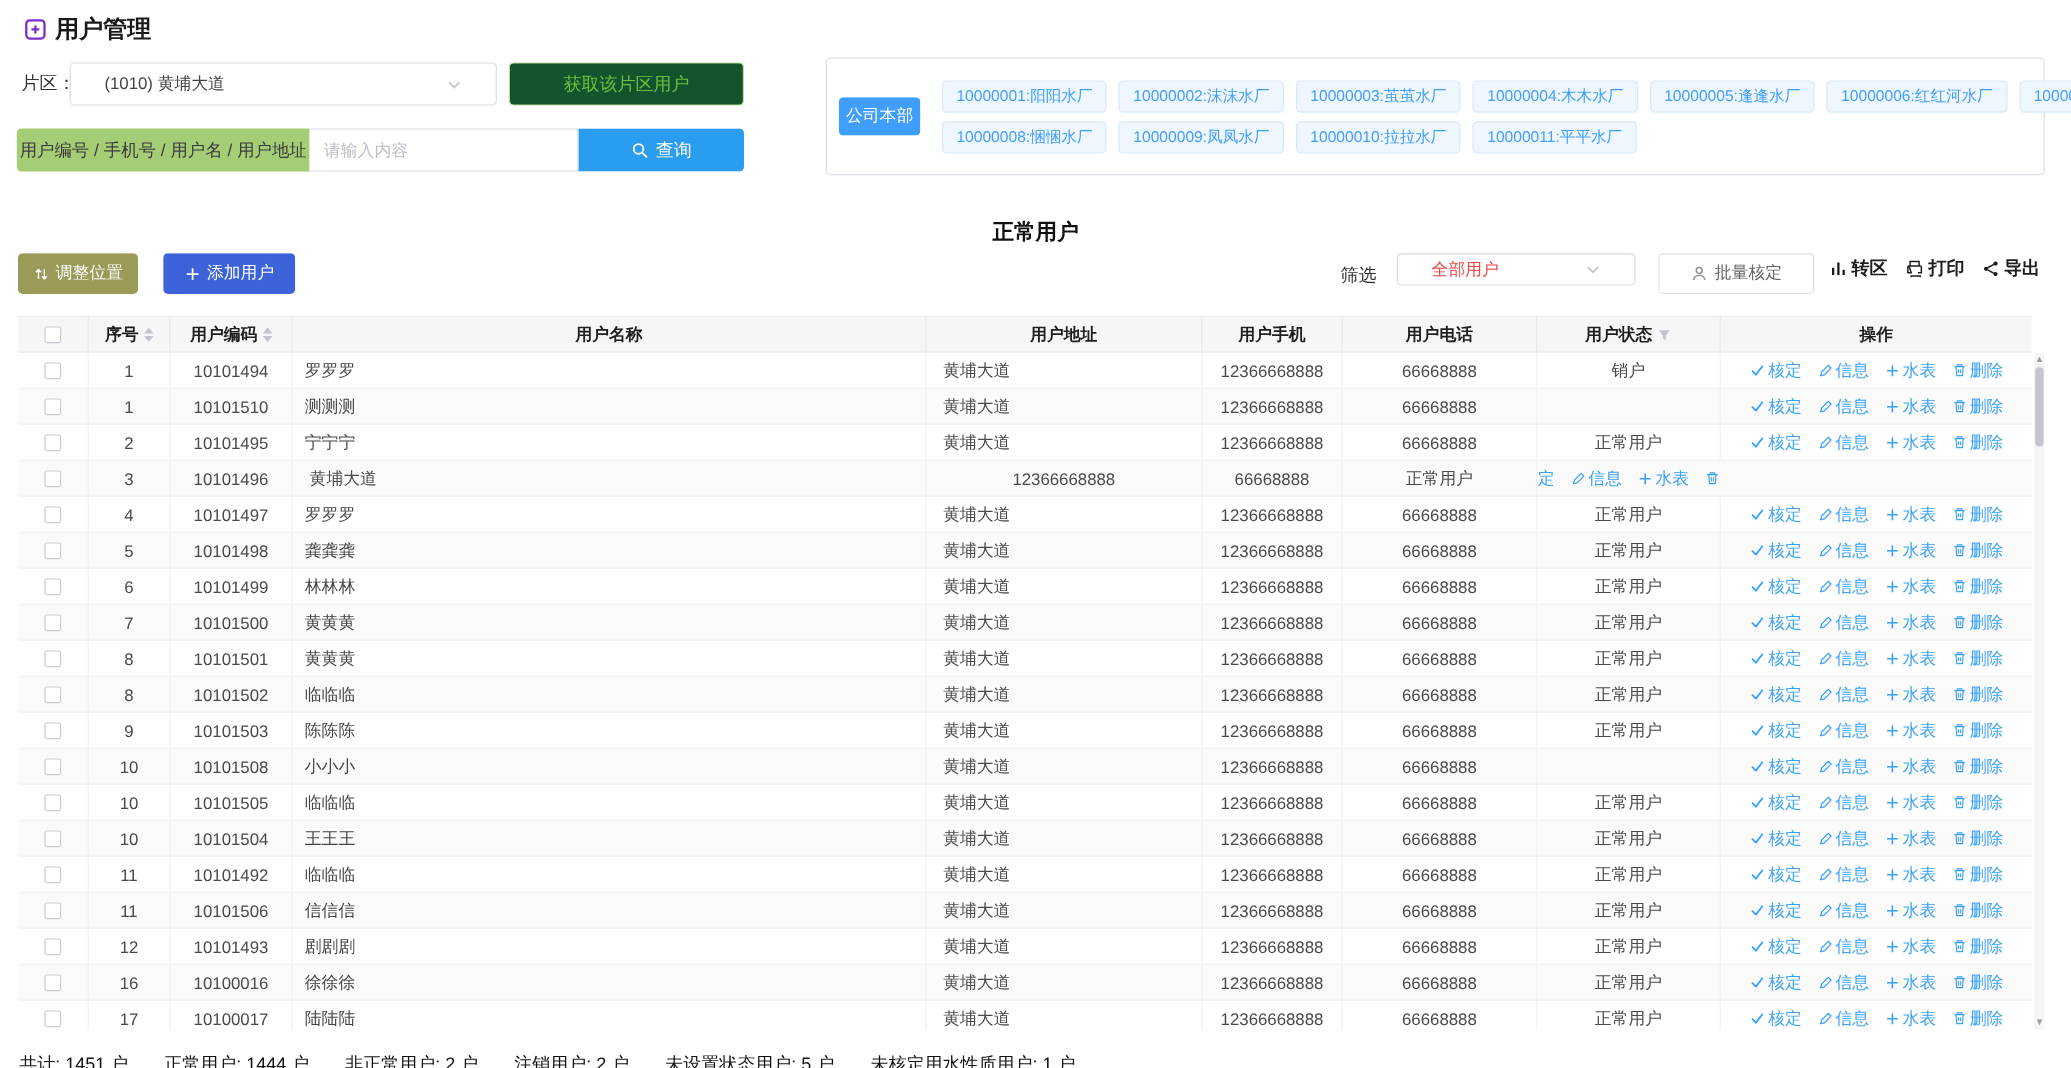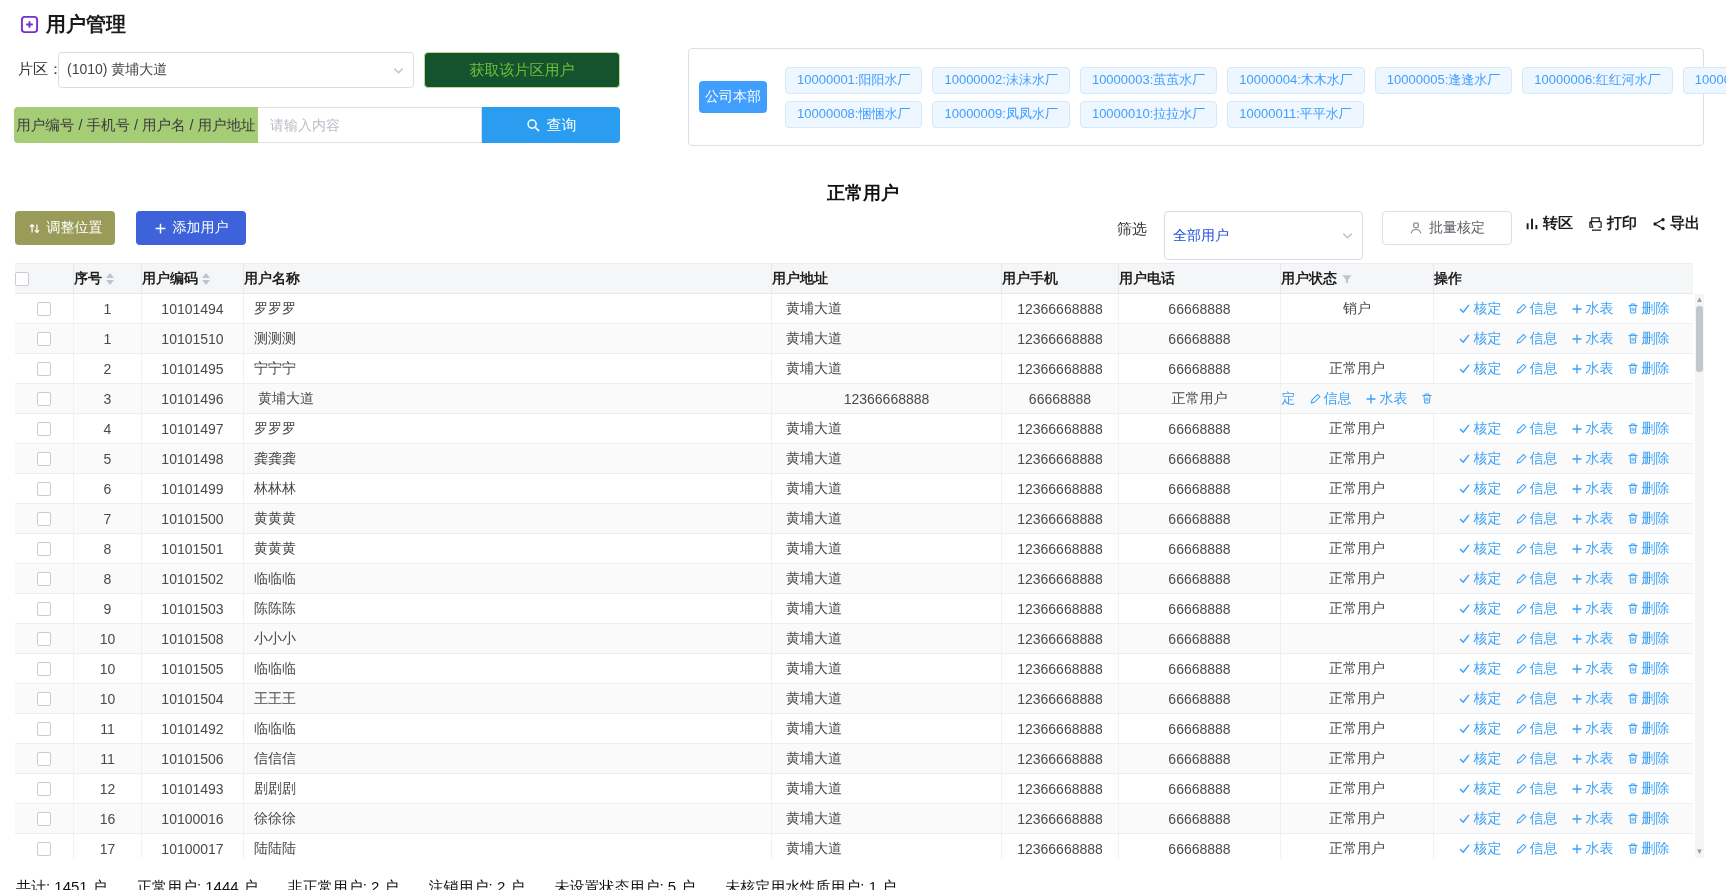--- a/index.html
+++ b/index.html
@@ -6,21 +6,21 @@
   html,body { width:1726px; height:890px; background:#fff; overflow:hidden;
     font-family:"Liberation Sans","DejaVu Sans",sans-serif; color:#333; }
 
   
   .title-row { position:absolute; left:20px; top:11px; display:flex; align-items:center; gap:7px; }
   .page-title { font-size:20px; font-weight:bold; color:#1a1a1a; }
 
   
   .area-label { position:absolute; left:18px; top:60px; font-size:15px; color:#333; }
   .combo { position:absolute; background:#fff; border:1px solid #d9dce3; border-radius:4px;
-    display:flex; align-items:center; justify-content:space-between; padding:0 8px;
+    display:flex; align-items:center; justify-content:space-between; padding:0 28px;
     font-size:14px; color:#444; cursor:pointer; }
   .combo-area { left:58px; top:52px; width:356px; height:36px; }
   .btn { display:flex; align-items:center; justify-content:center; gap:6px;
     border-radius:4px; font-size:14px; cursor:pointer; border:1px solid transparent; }
   .btn-fetch { position:absolute; left:424px; top:52px; width:196px; height:36px;
     background:#14532d; border-color:#b8dd90; color:#6fbf3d; font-size:15px; }
   .search-label { position:absolute; left:14px; top:107px; width:244px; height:36px;
     background:#a5cd76; border-radius:4px 0 0 4px; display:flex; align-items:center;
     justify-content:center; font-size:14.5px; color:#3c3c3c; }
   .search-input { position:absolute; left:258px; top:107px; width:224px; height:36px;
@@ -43,33 +43,33 @@
   
   .section-title { position:absolute; left:0; top:181px; width:100%; text-align:center;
     font-size:18px; font-weight:bold; color:#111; }
 
   
   .btn-adjust { position:absolute; left:15px; top:211px; width:100px; height:34px;
     background:#9b9b59; color:#fff; }
   .btn-add { position:absolute; left:136px; top:211px; width:110px; height:34px;
     background:#3d62d9; color:#fff; }
   .filter-label { position:absolute; left:1117px; top:220px; font-size:15px; color:#333; }
-  .combo-filter { left:1164px; top:211px; width:199px; height:49px; color:#1d4ed8; }
+  .combo-filter { left:1164px; top:211px; width:199px; height:27px; color:#ef4444; }
   .btn-batch { position:absolute; left:1382px; top:211px; width:130px; height:34px;
     background:#fff; border-color:#dcdfe6; color:#5f6368; }
   .tool-links { position:absolute; right:26px; top:214px; display:flex; gap:15px; }
   .tool-link { display:flex; align-items:center; gap:4px; font-size:15px; font-weight:bold;
     color:#1c1c1c; cursor:pointer; }
 
   
   .table-wrap { position:absolute; left:15px; top:263px; width:1689px; height:595px; overflow:hidden; }
   .grid-row { display:grid; grid-template-columns:59px 68px 102px 528px 230px 117px 162px 153px 1fr;
     width:1678px; align-items:stretch; }
   .thead { height:31px; background:#f5f6f8; border-top:1px solid #eceef2; border-bottom:1px solid #e6e8ec; }
-  .th { display:flex; align-items:center; gap:4px; font-size:14px;
+  .th { display:flex; align-items:center; justify-content:center; gap:4px; font-size:14px;
     font-weight:bold; color:#1f1f1f; border-right:1px solid #e6e8ec; }
   .th:last-child { border-right:none; }
   .trow { height:30px; border-bottom:1px solid #eceef2; background:#fff; }
   .trow:nth-child(even) { background:#fafafa; }
   .td { display:flex; align-items:center; justify-content:center; font-size:14px; color:#4a4a4a;
     border-right:1px solid #eff1f4; overflow:hidden; white-space:nowrap; }
   .td:last-child { border-right:none; }
   .td.left-name { justify-content:flex-start; padding-left:10px; color:#454545; }
   .td.left-addr { justify-content:flex-start; padding-left:14px; }
   .checkbox { width:14px; height:14px; border:1px solid #c9ccd4; border-radius:2px; background:#fff; cursor:pointer; }

